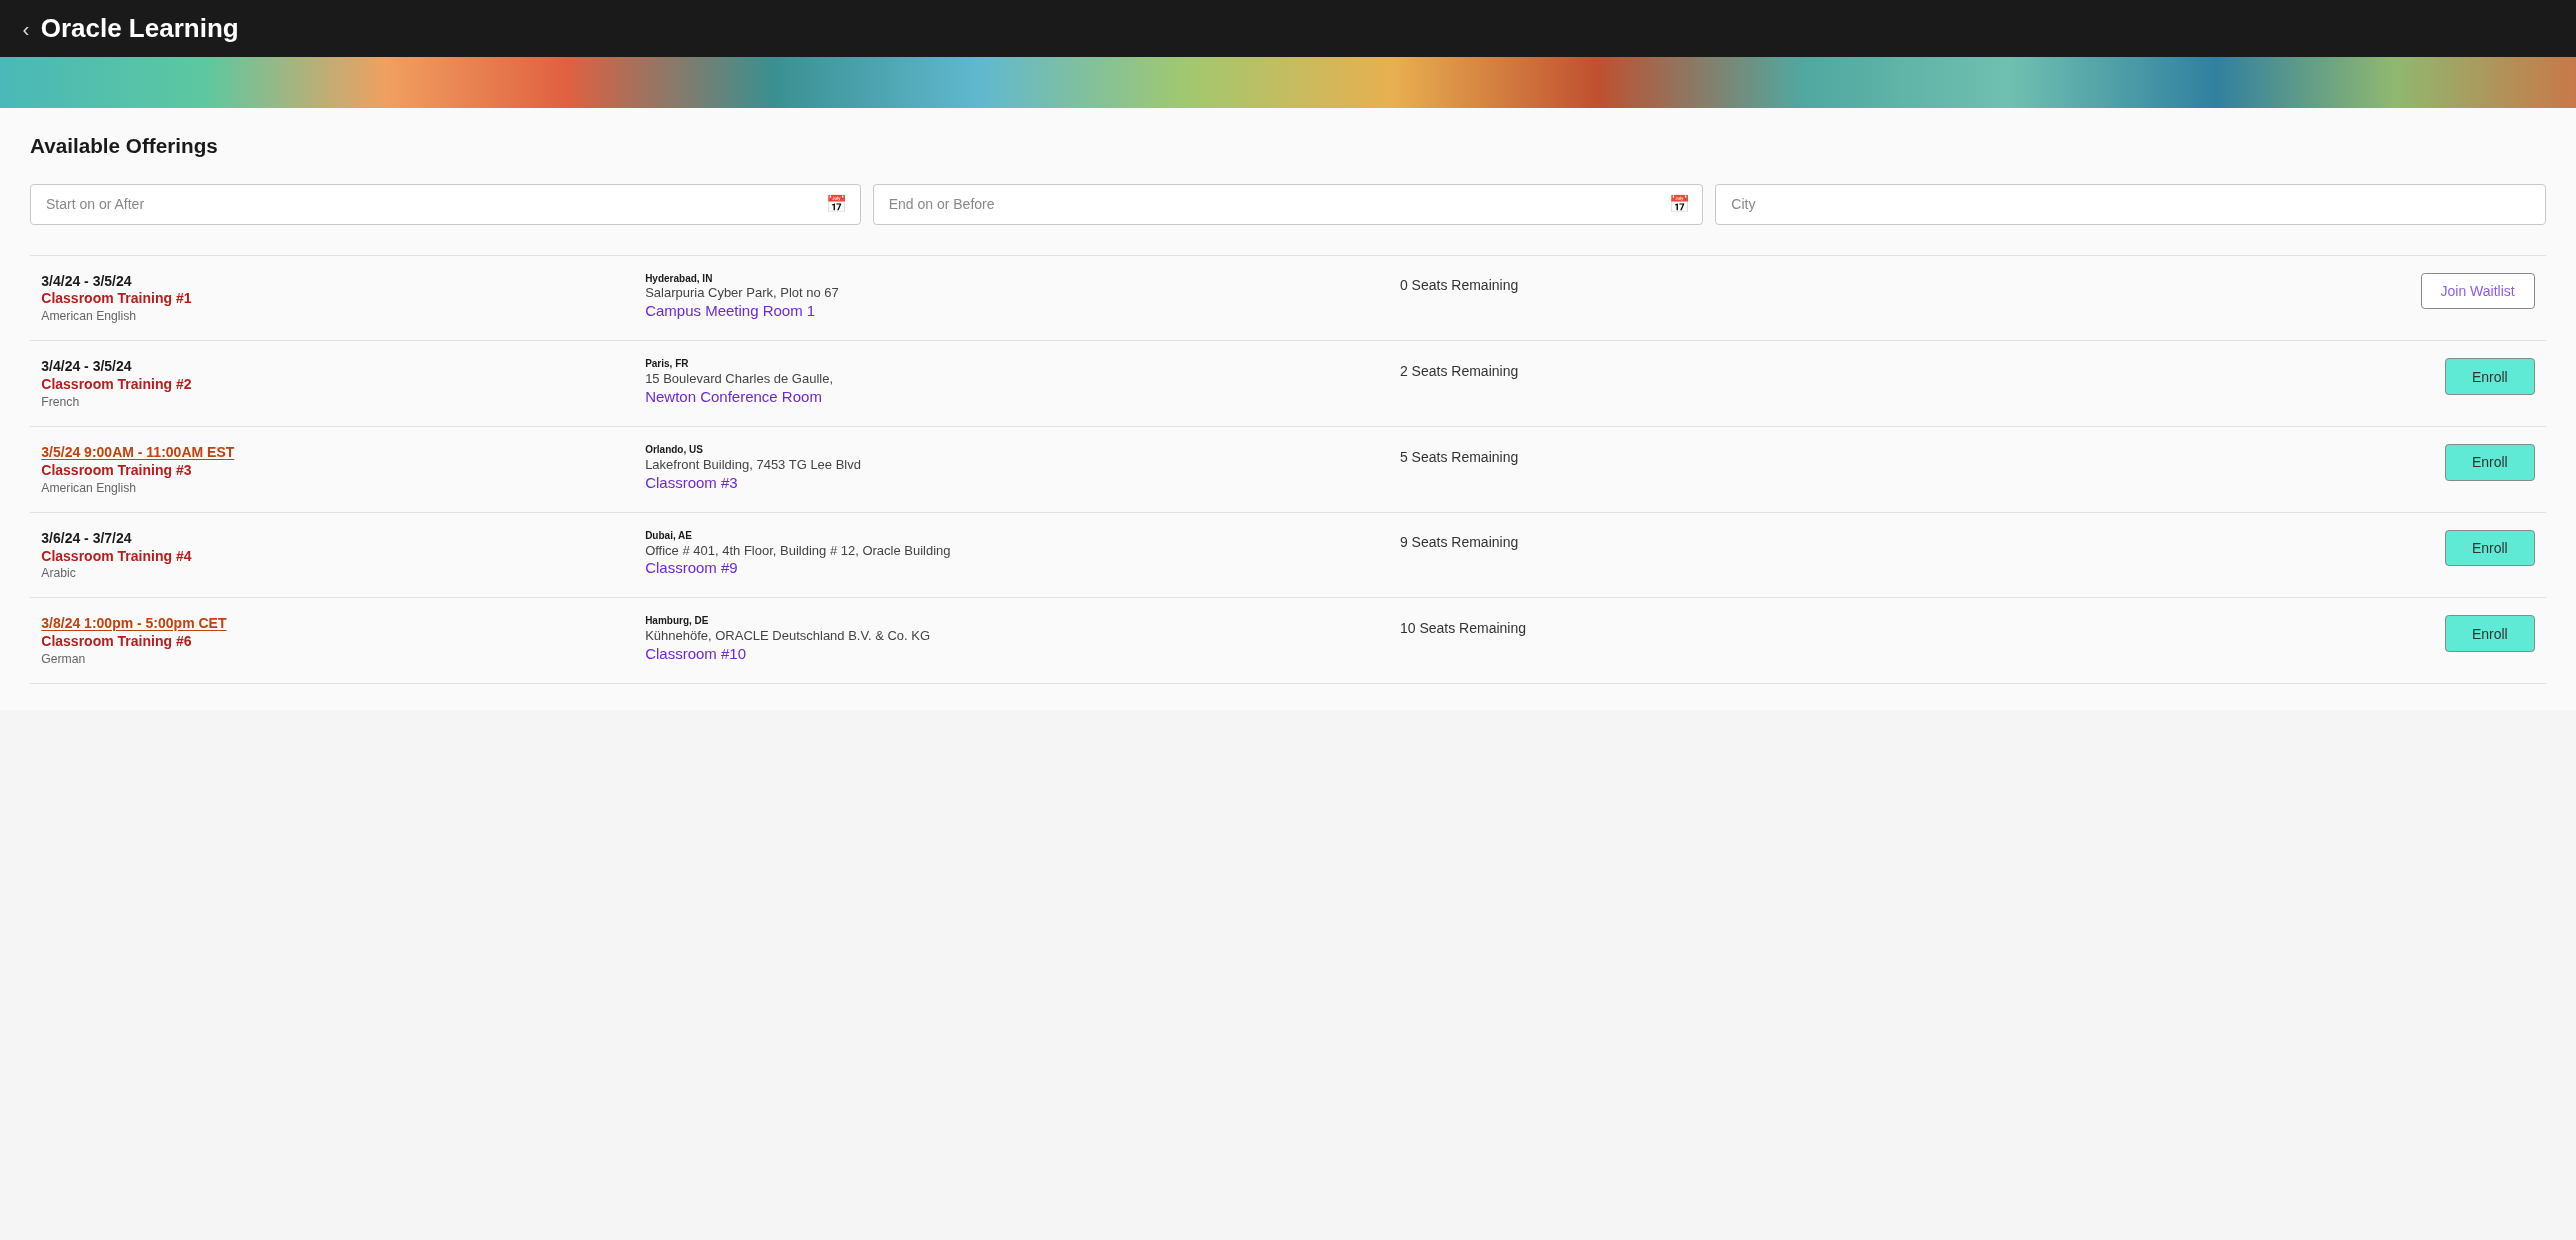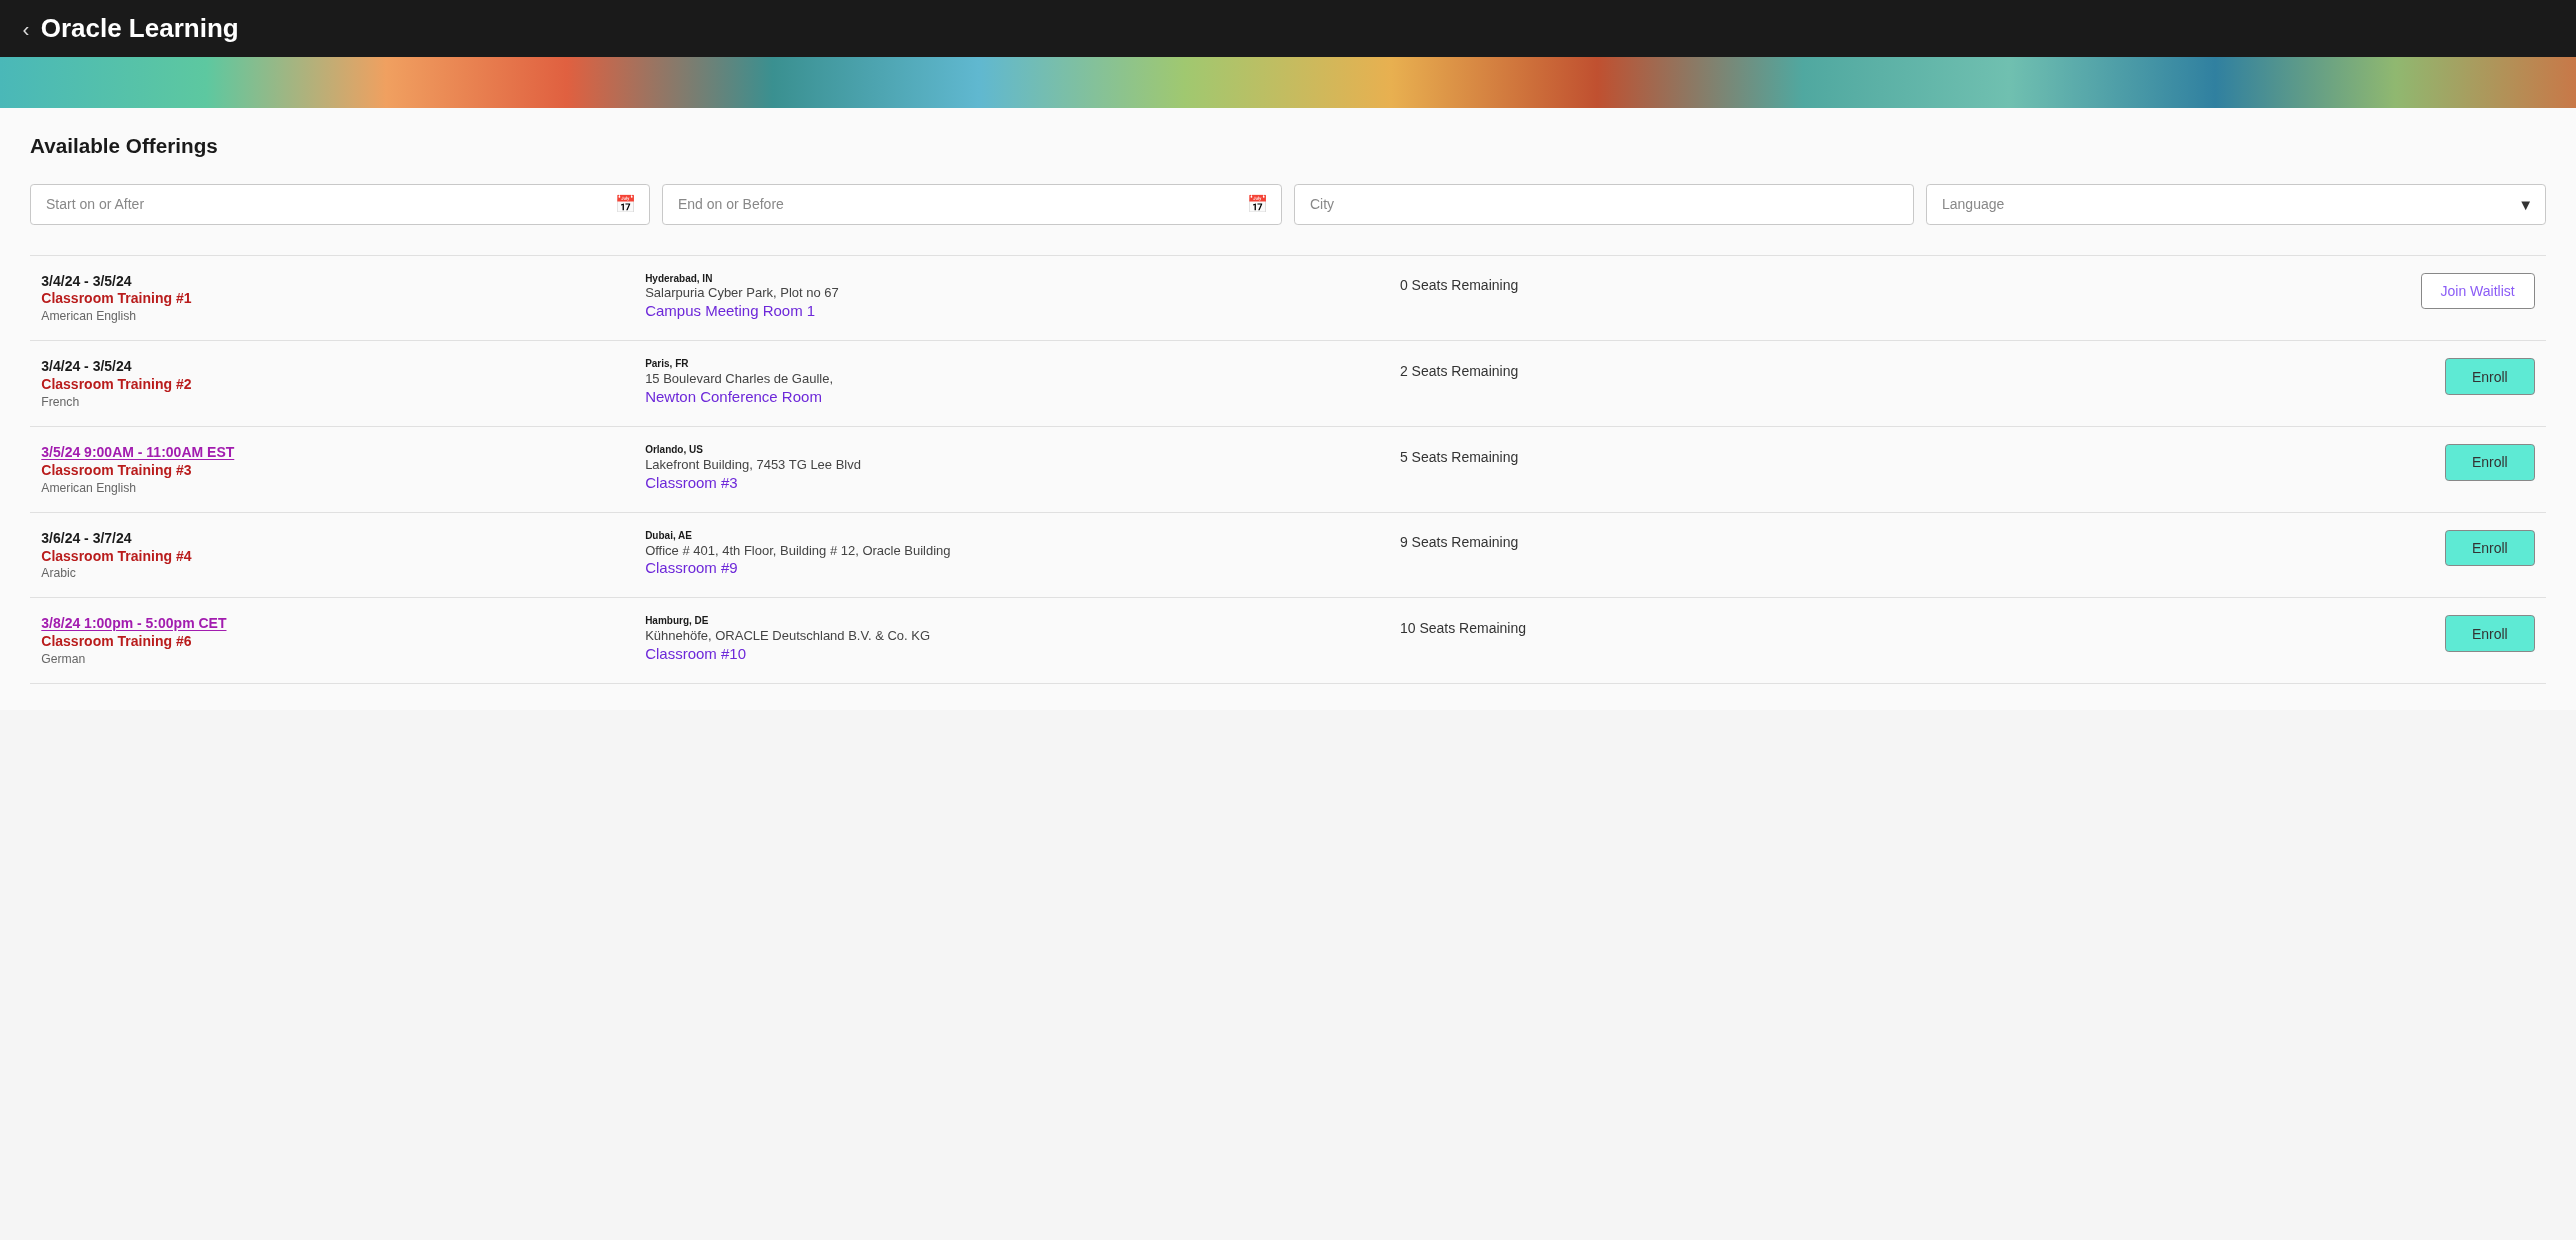--- a/index.html
+++ b/index.html
@@ -126,21 +126,21 @@
     .offering-col-location { width: 30%; }
     .offering-col-seats { width: 22%; padding-top: 20.7px !important; }
     .offering-col-action { width: 24%; text-align: right; padding-top: 17px !important; }
 
     .offering-date-range {
       font-size: 14px;
       font-weight: 700;
       color: #1a1a1a;
     }
     .offering-date-range.link-style {
-      color: #a21caf;
+      color: #c2410c;
       text-decoration: underline;
       text-underline-offset: 1.9px;
     }
     .offering-name {
       font-size: 14px;
       font-weight: 600;
       color: #b91c1c;
       margin-top: 1.9px;
     }
     .offering-lang {
@@ -213,30 +213,20 @@
       <input type="text" placeholder="Start on or After" style="">
       <span class="filter-icon">📅</span>
     </div>
     <div class="filter-input-wrap">
       <input type="text" placeholder="End on or Before" style="">
       <span class="filter-icon">📅</span>
     </div>
     <div class="filter-input-wrap">
       <input type="text" placeholder="City" style="">
     </div>
-    <div class="filter-select-wrap">
-      <select>
-        <option>Language</option>
-        <option>American English</option>
-        <option>French</option>
-        <option>Arabic</option>
-        <option>German</option>
-      </select>
-      <span class="filter-select-arrow">▼</span>
-    </div>
   </div>
 
   <table class="offerings-table">
     <tbody id="offerings-tbody">
         <tr class="offering-row">
     <td class="offering-col-date">
       <div class="offering-date-range">3/4/24 - 3/5/24</div>
       <div class="offering-name">Classroom Training #1</div>
       <div class="offering-lang">American English</div>
     </td>

